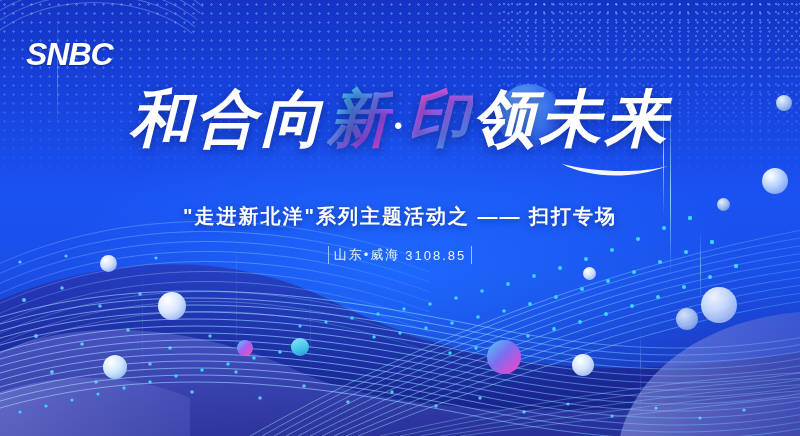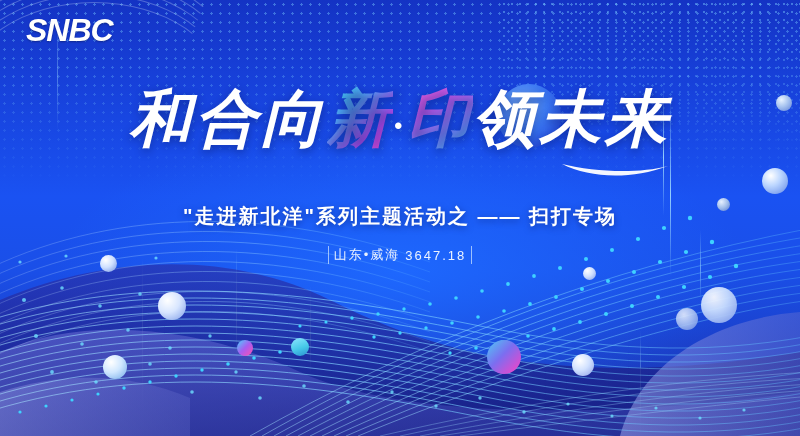--- a/index.html
+++ b/index.html
@@ -32,21 +32,21 @@
   }
   
   .streak{position:absolute;width:1px;background:linear-gradient(180deg,rgba(150,220,255,0) 0%,rgba(170,230,255,.85) 55%,rgba(150,220,255,0) 100%);}
   
   .waves{position:absolute;left:0;top:0;width:800px;height:436px;}
   
   .sph{position:absolute;border-radius:50%;}
   
   .logo{position:absolute;left:26px;top:14px;display:flex;align-items:center;gap:12px;}
   .logo-mark{font-size:32px;font-weight:bold;font-style:italic;letter-spacing:-1px;color:#fff;line-height:1;
-    text-shadow:0 1px 2px rgba(0,0,20,.35);font-family:"Liberation Sans",sans-serif;}
+    text-shadow:0 1px 2px rgba(0,0,20,.35);font-family:"Liberation Sans",sans-serif;margin-top:24px;}
   .logo-cn{font-size:20px;font-weight:bold;color:#fff;letter-spacing:2px;}
   
   .anni{position:absolute;right:16px;top:12px;width:106px;text-align:center;color:#fff;}
   .anni-top{font-size:15px;font-weight:bold;letter-spacing:1px;line-height:1.1;}
   .anni-bot{position:relative;display:inline-block;margin-top:-2px;}
   .anni-num{font-size:40px;font-weight:bold;font-style:italic;line-height:1;letter-spacing:-1px;}
   .anni-yr{position:absolute;right:-4px;bottom:2px;font-size:14px;font-weight:bold;}
   .anni-arcs{position:absolute;right:6px;top:6px;width:26px;height:26px;}
   .anni-arcs i{position:absolute;border-radius:50%;border:2px solid #fff;border-color:#fff transparent transparent #fff;transform:rotate(45deg);}
   
@@ -304,17 +304,17 @@
   </div>
   <svg class="title-swoosh" viewBox="0 0 110 22">
     <path d="M2,4 C30,18 70,20 108,6 C78,14 34,12 2,4 Z" fill="#ffffff" opacity=".95"></path>
   </svg>
 
   <div class="subtitle">"走进新北洋"系列主题活动之 —— 扫打专场</div>
 
   <div class="dateline">
     <span class="bar"></span>
     <span class="txt">山东•威海</span>
-    <span class="txt">3647.18</span>
+    <span class="txt">3108.85</span>
     <span class="bar"></span>
   </div>
 
 </div>
 
 </body></html>

